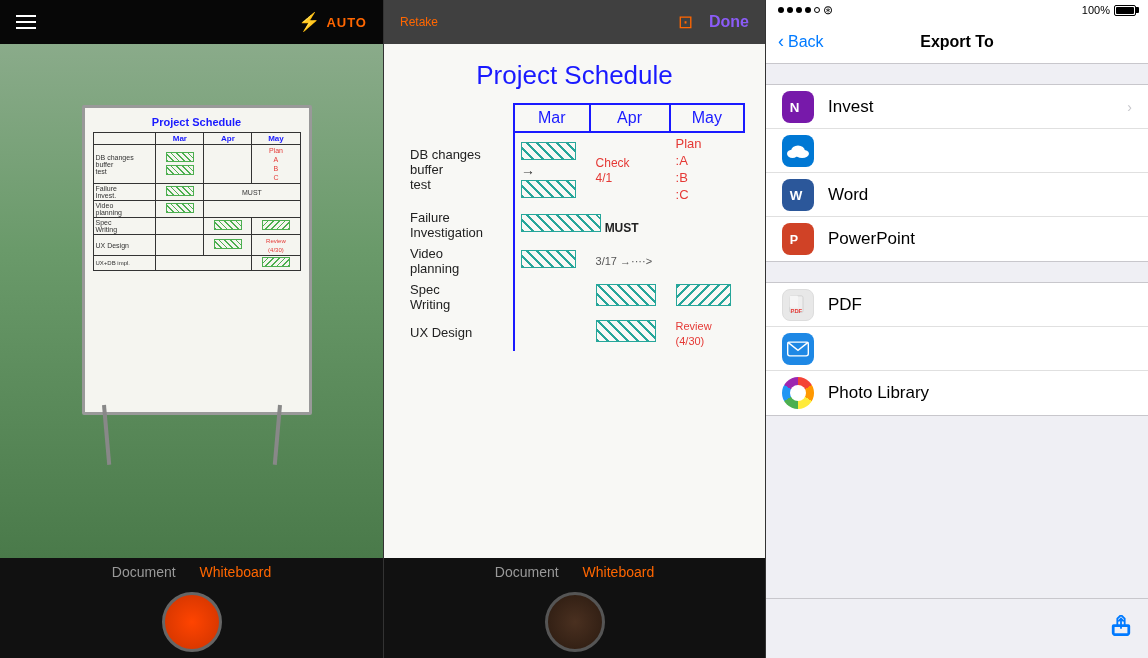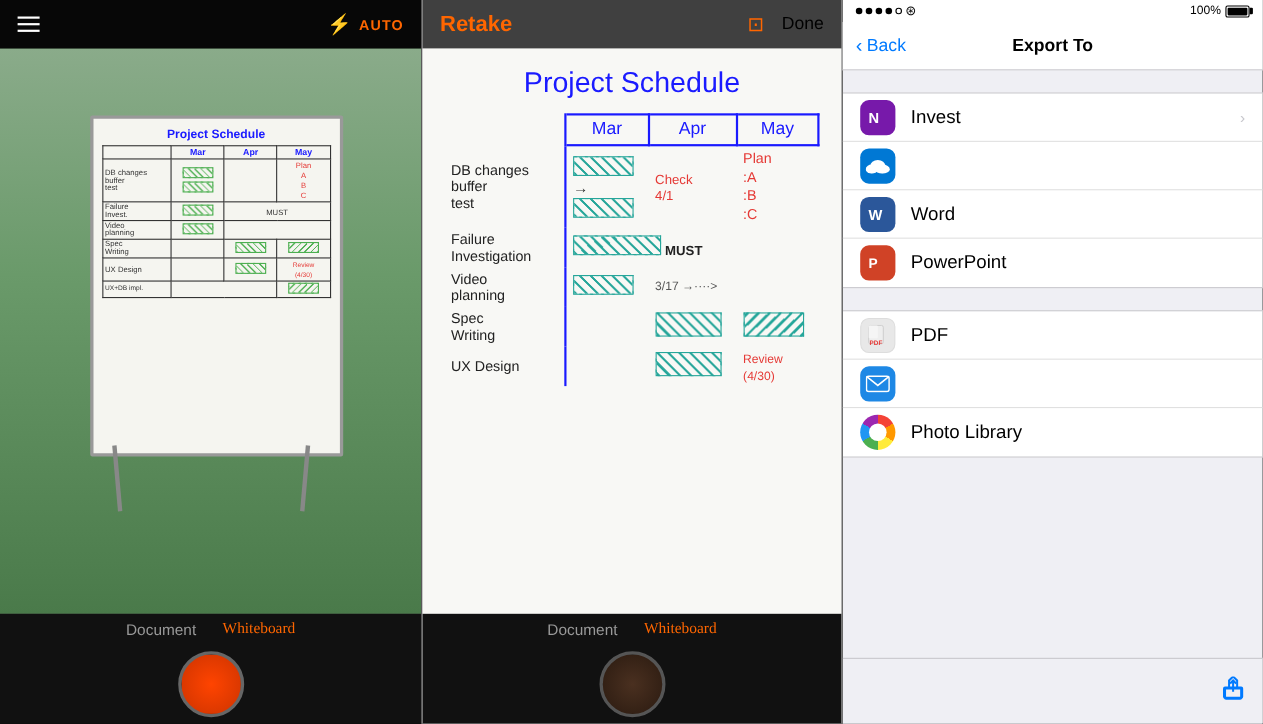--- a/index.html
+++ b/index.html
@@ -127,21 +127,21 @@
     .mode-tabs {
       display: flex;
       gap: 24px;
       align-items: center;
     }
     .mode-tab {
       font-size: 14px;
       font-weight: 500;
     }
     .mode-tab.inactive { color: #999; }
-    .mode-tab.active { color: #ff6600; font-family: Liberation Serif, serif; }
+    .mode-tab.active { color: #ff6600; }
     .capture-btn {
       width: 60px; height: 60px;
       border-radius: 50%;
       background: radial-gradient(circle, #ff4400 0%, #cc3300 100%);
       border: 3px solid #666;
       cursor: pointer;
     }
 
     
     .panel-preview {
@@ -159,30 +159,30 @@
       top: 0; left: 0; right: 0;
       height: 44px;
       background: rgba(0,0,0,0.75);
       display: flex;
       align-items: center;
       justify-content: space-between;
       padding: 0 16px;
       z-index: 10;
     }
     .retake-btn {
-      color: #ff6600; font-size: 20px; font-weight: 700;
+      color: #ff6600; font-size: 12px; font-weight: 400;
     }
     .crop-done-area {
       display: flex; align-items: center; gap: 16px;
     }
     .crop-icon {
       color: #ff6600; font-size: 18px;
     }
     .done-btn {
-      color: #000000; font-size: 16px; font-weight: 400;
+      color: #8b5cf6; font-size: 16px; font-weight: 700;
     }
     .preview-content {
       position: absolute;
       top: 44px; left: 0; right: 0; bottom: 100px;
       background: #f8f8f5;
       overflow: hidden;
       display: flex;
       align-items: center;
       justify-content: center;
     }

